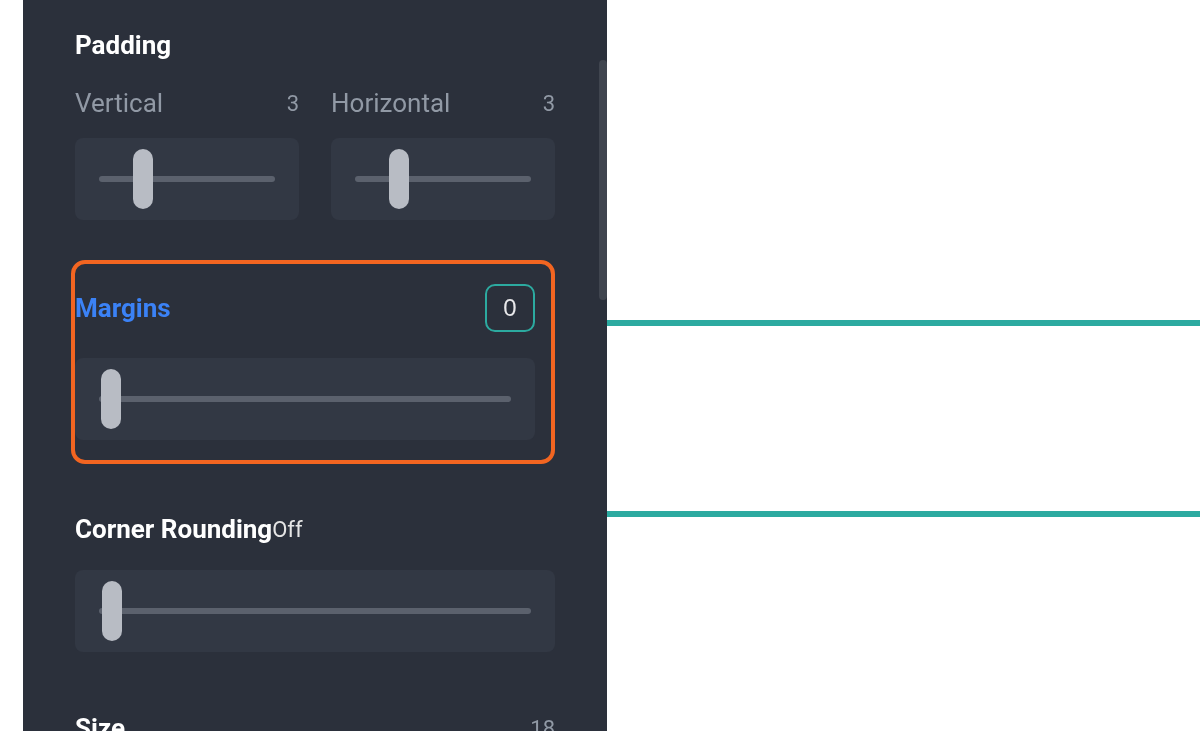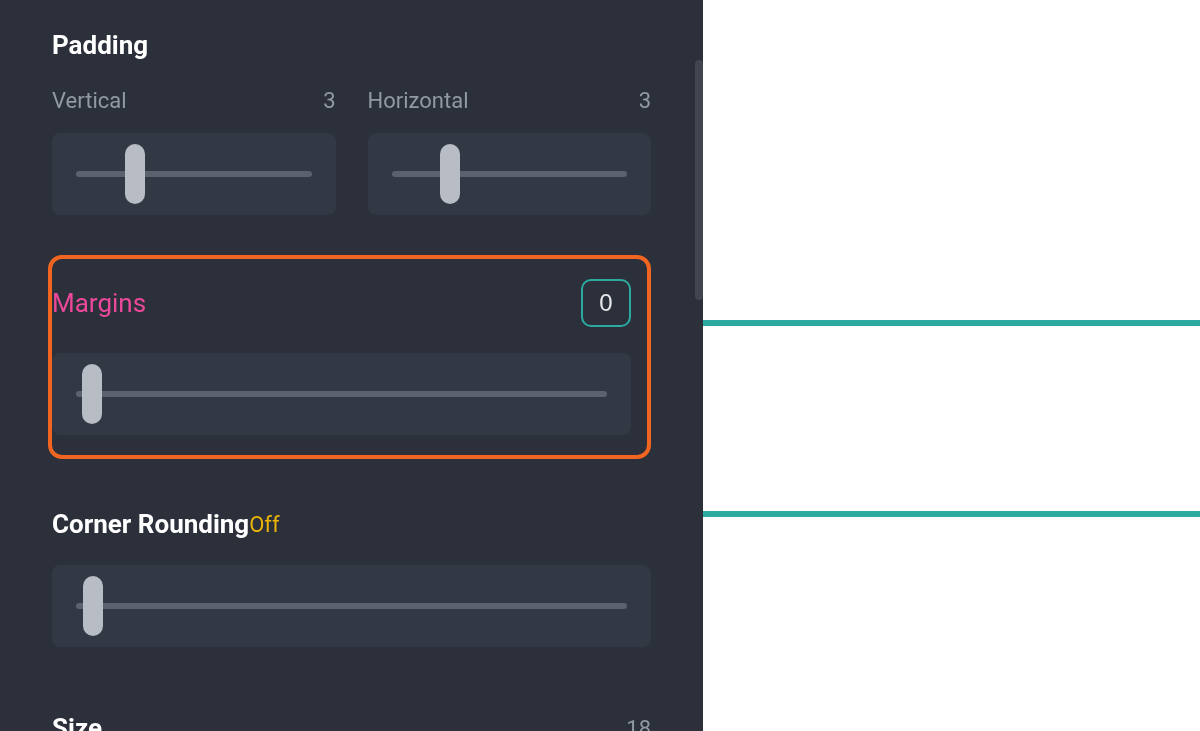--- a/index.html
+++ b/index.html
@@ -1,39 +1,39 @@
 <!DOCTYPE html>
 <html><head>
 <meta charset="utf-8">
 <style>
   * { box-sizing: border-box; margin: 0; padding: 0; }
   html, body { width: 1200px; height: 731px; overflow: hidden; font-family: -apple-system, BlinkMacSystemFont, "Segoe UI", Roboto, Helvetica, Arial, sans-serif; background: #fff; }
   .wrap { display: flex; width: 100%; height: 100%; }
 
   
-  .panel { width: 703px; height: 100%; background: #2b303b; color: #fff; position: relative; padding: 30px 52px 8px 52px; }
+  .panel { width: 584px; height: 100%; background: #2b303b; color: #fff; position: relative; padding: 30px 52px 8px 52px; margin-left: 23px; }
   .panel::after {
     content: "";
     position: absolute;
     top: 60px;
     right: 0;
     width: 8px;
     height: 240px;
     background: #40454f;
     border-radius: 4px;
   }
 
   .section { margin-bottom: 40px; }
   .section-title { font-size: 26px; font-weight: 700; color: #fff; margin-bottom: 28px; }
 
   .row2 { display: flex; gap: 32px; }
   .col { flex: 1; }
 
   .label-row { display: flex; justify-content: space-between; align-items: center; margin-bottom: 20px; }
-  .label { font-size: 22px; color: #9199a5; }
+  .label { font-size: 26px; color: #9199a5; }
   .val   { font-size: 22px; color: #9199a5; }
 
   
   .slider-box {
     background: #323844;
     border-radius: 8px;
     height: 82px;
     display: flex;
     align-items: center;
     padding: 0 24px;
@@ -62,37 +62,37 @@
     padding: 20px 16px 20px 0;
     margin-left: -4px;
     margin-bottom: 50px;
   }
   .margins-header {
     display: flex;
     justify-content: space-between;
     align-items: center;
     margin-bottom: 26px;
   }
-  .margins-title { font-size: 26px; font-weight: 400; color: #ec4899; }
+  .margins-title { font-size: 26px; font-weight: 700; color: #3b82f6; }
   .margins-input {
     width: 50px;
     height: 48px;
     border: 2px solid #2caaa0;
     border-radius: 10px;
     background: transparent;
     color: #e8e8ea;
     font-size: 24px;
     text-align: center;
     outline: none;
   }
 
   .corner-block { margin-top: 10px; }
   .corner-header { display: flex; align-items: center; margin-bottom: 26px; }
   .corner-title { font-size: 26px; font-weight: 700; color: #fff; }
-  .corner-val { font-size: 22px; color: #eab308; }
+  .corner-val { font-size: 22px; color: #e5e5e5; }
 
   .size-row { display: flex; justify-content: space-between; align-items: center; margin-top: 8px; }
   .size-title { font-size: 26px; font-weight: 700; color: #fff; }
   .size-val { font-size: 22px; color: #9199a5; }
 
   
   .preview { flex: 1; background: #fff; position: relative; }
   .bar {
     position: absolute;
     left: 0;

